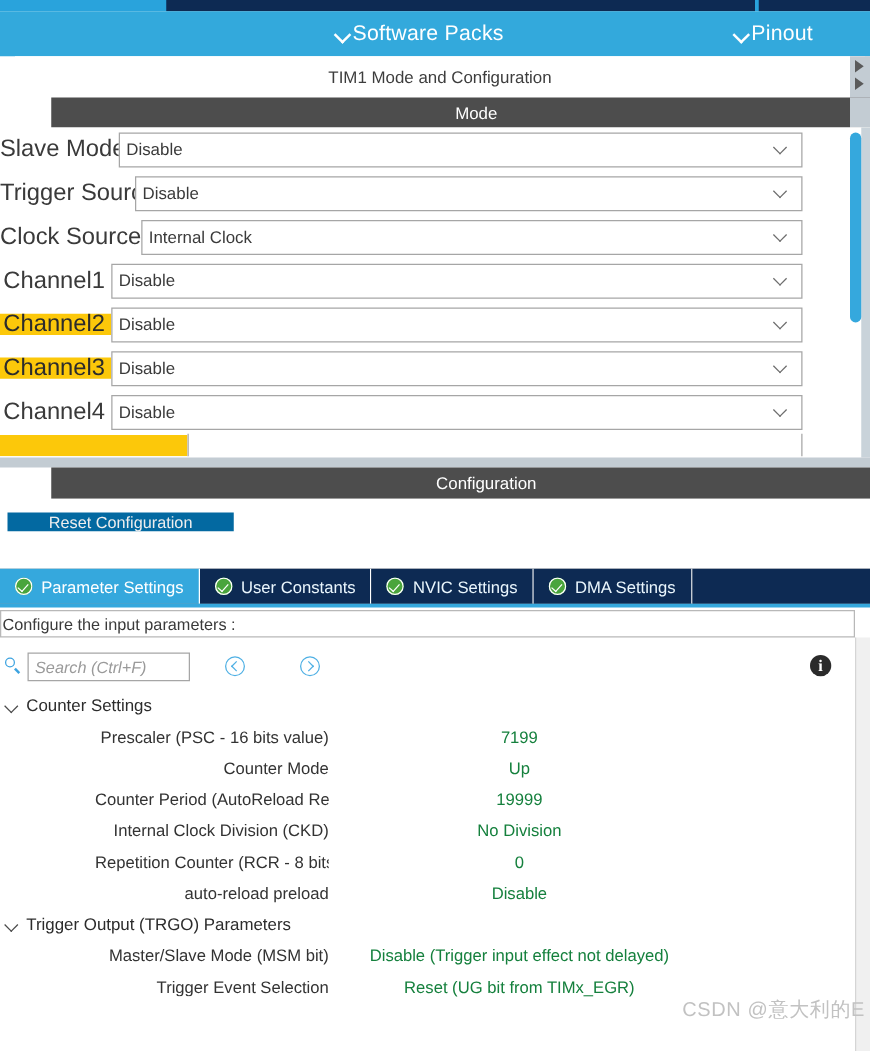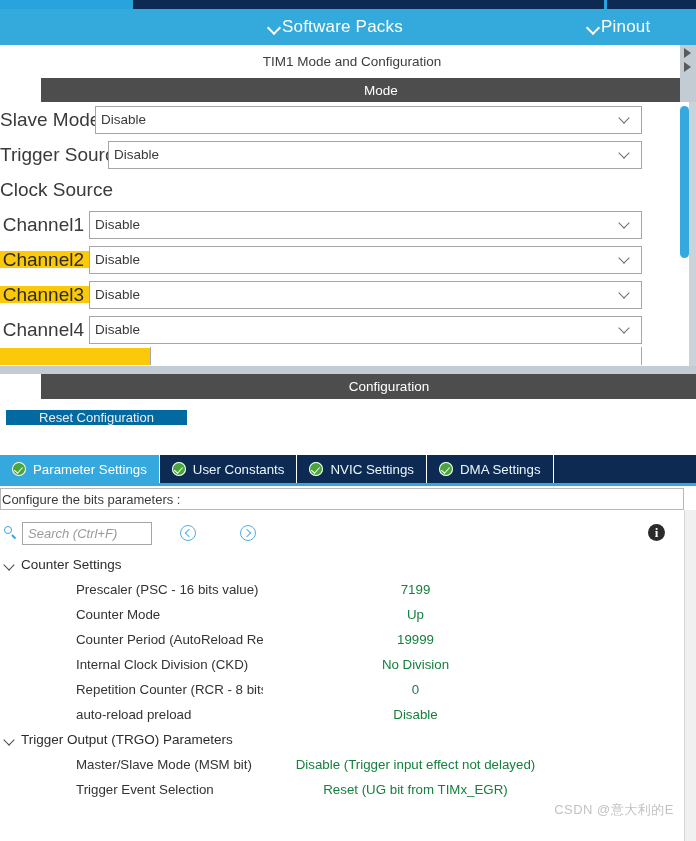--- a/index.html
+++ b/index.html
@@ -415,20 +415,21 @@
     height: 25px;
   }
   .param-name {
     flex: 0 0 263px;
     padding-left: 76px;
     box-sizing: border-box;
     font-size: 13.3px;
     color: #333333;
     white-space: nowrap;
     overflow: hidden;
+    text-align: right;
   }
   .param-value {
     flex: 1 1 auto;
     font-size: 13.3px;
     color: #15803d;
     white-space: nowrap;
     text-align: center;
   }
 
   
@@ -437,22 +438,22 @@
     top: 510px; left: 684px;
     width: 12px; height: 331px;
     background: #f0f0f0;
     border-left: 1px solid #d5d5d5;
     box-sizing: border-box;
   }
 
   
   .watermark {
     position: absolute;
-    right: 22px; bottom: 22px;
-    font-size: 13px;
+    right: 4px; bottom: 22px;
+    font-size: 16px;
     color: #c2c2c2;
     letter-spacing: .5px;
     margin-left: 38px;
   }
 </style>
 </head>
 <body>
 
 <div class="navy-strip">
   <div class="navy-seg a"></div>
@@ -490,20 +491,24 @@
       </div>
       <div class="mode-row">
         <div class="mode-label" style="width: 103px;">Trigger Source</div>
         <div class="combo">
           <span class="combo-val">Disable</span>
           <span class="combo-arrow"></span>
         </div>
       </div>
       <div class="mode-row">
         <div class="mode-label" style="width: 108px;">Clock Source</div>
+        <div class="combo">
+          <span class="combo-val">Internal Clock</span>
+          <span class="combo-arrow"></span>
+        </div>
       </div>
       <div class="mode-row">
         <div class="mode-label" style="width: 84px;">Channel1</div>
         <div class="combo">
           <span class="combo-val">Disable</span>
           <span class="combo-arrow"></span>
         </div>
       </div>
       <div class="mode-row">
         <div class="mode-label hl" style="width: 84px;">Channel2</div>
@@ -559,21 +564,21 @@
       <span>NVIC Settings</span>
     </div>
     <div class="tab">
       <span class="check-icon"></span>
       <span>DMA Settings</span>
     </div>
     <div class="tab-filler"></div>
   </div>
 <div class="tab-underline"></div>
 
-<div class="configure-bar">Configure the bits parameters :</div>
+<div class="configure-bar">Configure the input parameters :</div>
 
 <div class="search-row">
   <span class="search-icon">
     <span class="ring"></span>
     <span class="handle"></span>
   </span>
   <input class="search-input" type="text" placeholder="Search (Ctrl+F)" style="">
   <span class="nav-circ nav-prev"></span>
   <span class="nav-circ nav-next"></span>
   <span class="info-icon">i</span>

